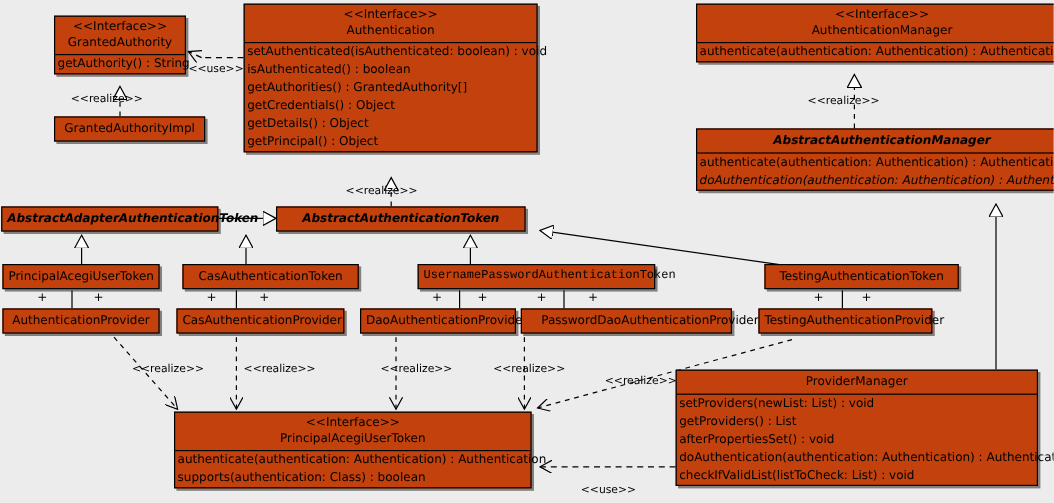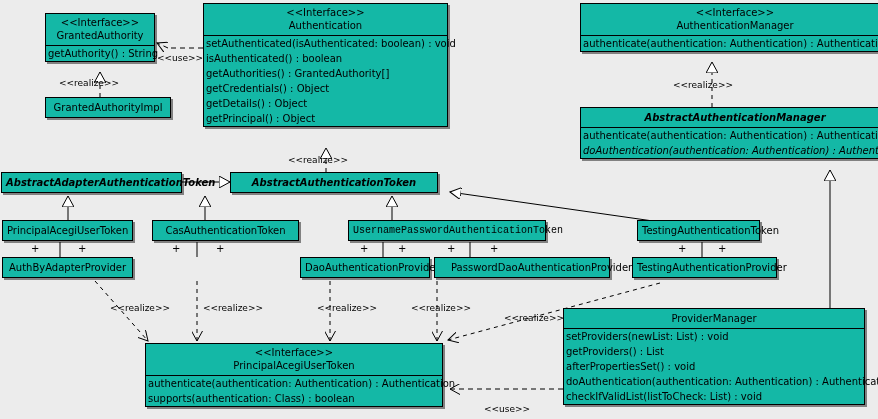--- a/index.html
+++ b/index.html
@@ -8,21 +8,21 @@
     background:#ececec;
     font-family:"DejaVu Sans","Liberation Sans",sans-serif;
     overflow:hidden;
     position:relative;
   }
   #canvas{position:absolute;left:0;top:0;width:878px;height:419px;}
   svg.edges{position:absolute;left:0;top:0;width:878px;height:419px;pointer-events:none;}
 
   .uml{
     position:absolute;
-    background:#14b8a6;
+    background:#c2410c;
     border:1px solid #000000;
     box-shadow:2px 2px 0 0 rgba(0,0,0,0.45);
     box-sizing:border-box;
     z-index:5;
   }
   .hdr{
     padding:2px 3px 3px 3px;
     text-align:center;
     line-height:13px;
   }
@@ -180,32 +180,37 @@
       <span class="cname plain">CasAuthenticationToken</span>
     </div>
   </div>
 
   <div class="uml compact" style="left:348px;top:220px;width:198px;font-family:Liberation Mono, monospace;">
     <div class="hdr">
       <span class="cname plain">UsernamePasswordAuthenticationToken</span>
     </div>
   </div>
 
-  <div class="uml compact" style="left:637px;top:220px;width:123px;">
+  <div class="uml compact" style="left:637px;top:220px;width:162px;">
     <div class="hdr">
       <span class="cname plain">TestingAuthenticationToken</span>
     </div>
   </div>
 
   <div class="uml compact" style="left:2px;top:257px;width:131px;">
     <div class="hdr">
-      <span class="cname plain">AuthByAdapterProvider</span>
-    </div>
-  </div>
-
+      <span class="cname plain">AuthenticationProvider</span>
+    </div>
+  </div>
+
+  <div class="uml compact" style="left:147px;top:257px;width:140px;">
+    <div class="hdr">
+      <span class="cname plain">CasAuthenticationProvider</span>
+    </div>
+  </div>
 
   <div class="uml compact" style="left:300px;top:257px;width:130px;">
     <div class="hdr">
       <span class="cname plain">DaoAuthenticationProvider</span>
     </div>
   </div>
 
   <div class="uml compact" style="left:434px;top:257px;width:176px;padding-left:12px;">
     <div class="hdr">
       <span class="cname plain">PasswordDaoAuthenticationProvider</span>

